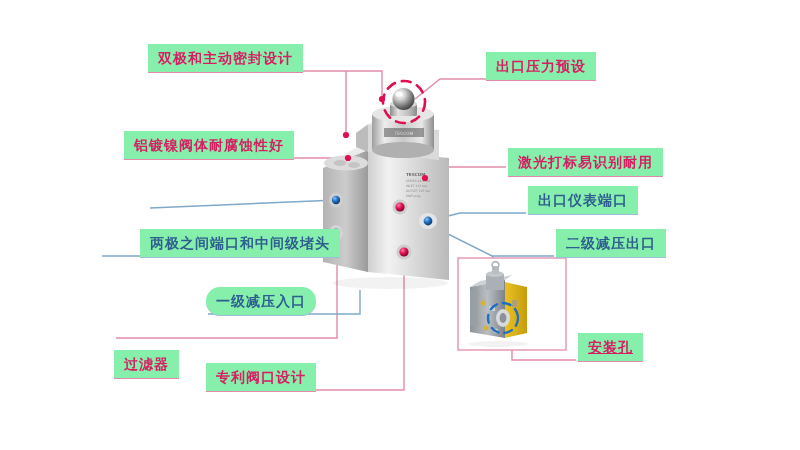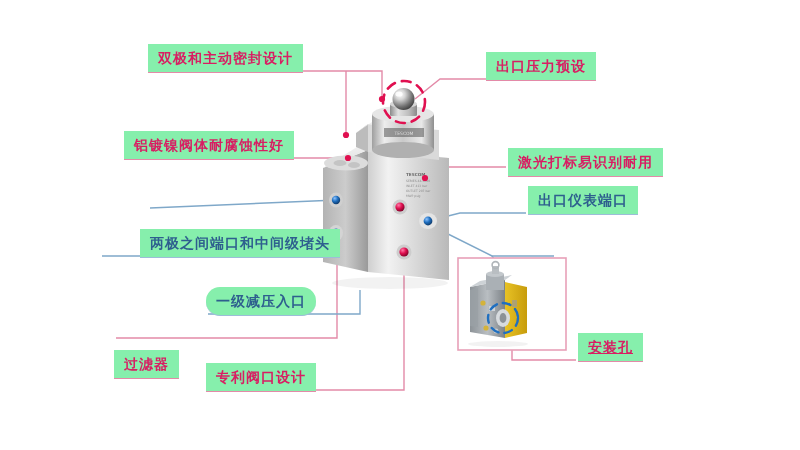--- a/index.html
+++ b/index.html
@@ -211,18 +211,19 @@
       <ellipse cx="498" cy="344" rx="30" ry="3" fill="#000" opacity="0.05"></ellipse>
     </g>
   </svg>
 
   <div class="label red" style="left:148px;top:44px;">双极和主动密封设计</div>
   <div class="label red" style="left:486px;top:52px;">出口压力预设</div>
   <div class="label red" style="left:124px;top:131px;">铝镀镍阀体耐腐蚀性好</div>
   <div class="label red" style="left:508px;top:148px;">激光打标易识别耐用</div>
   <div class="label blue" style="left:528px;top:186px;">出口仪表端口</div>
   <div class="label blue" style="left:100px;top:229px;margin-left:40px;">两极之间端口和中间级堵头</div>
+  <div class="label blue" style="left:556px;top:229px;">二级减压出口</div>
   <div class="label blue" style="left:206px;top:287px;border-radius:14px;">一级减压入口</div>
   <div class="label red" style="left:114px;top:311px;margin-top:39px;">过滤器</div>
   <div class="label red" style="left:578px;top:333px;text-decoration:underline;">安装孔</div>
   <div class="label red" style="left:206px;top:363px;">专利阀口设计</div>
 
 </div>
 
 </body></html>

